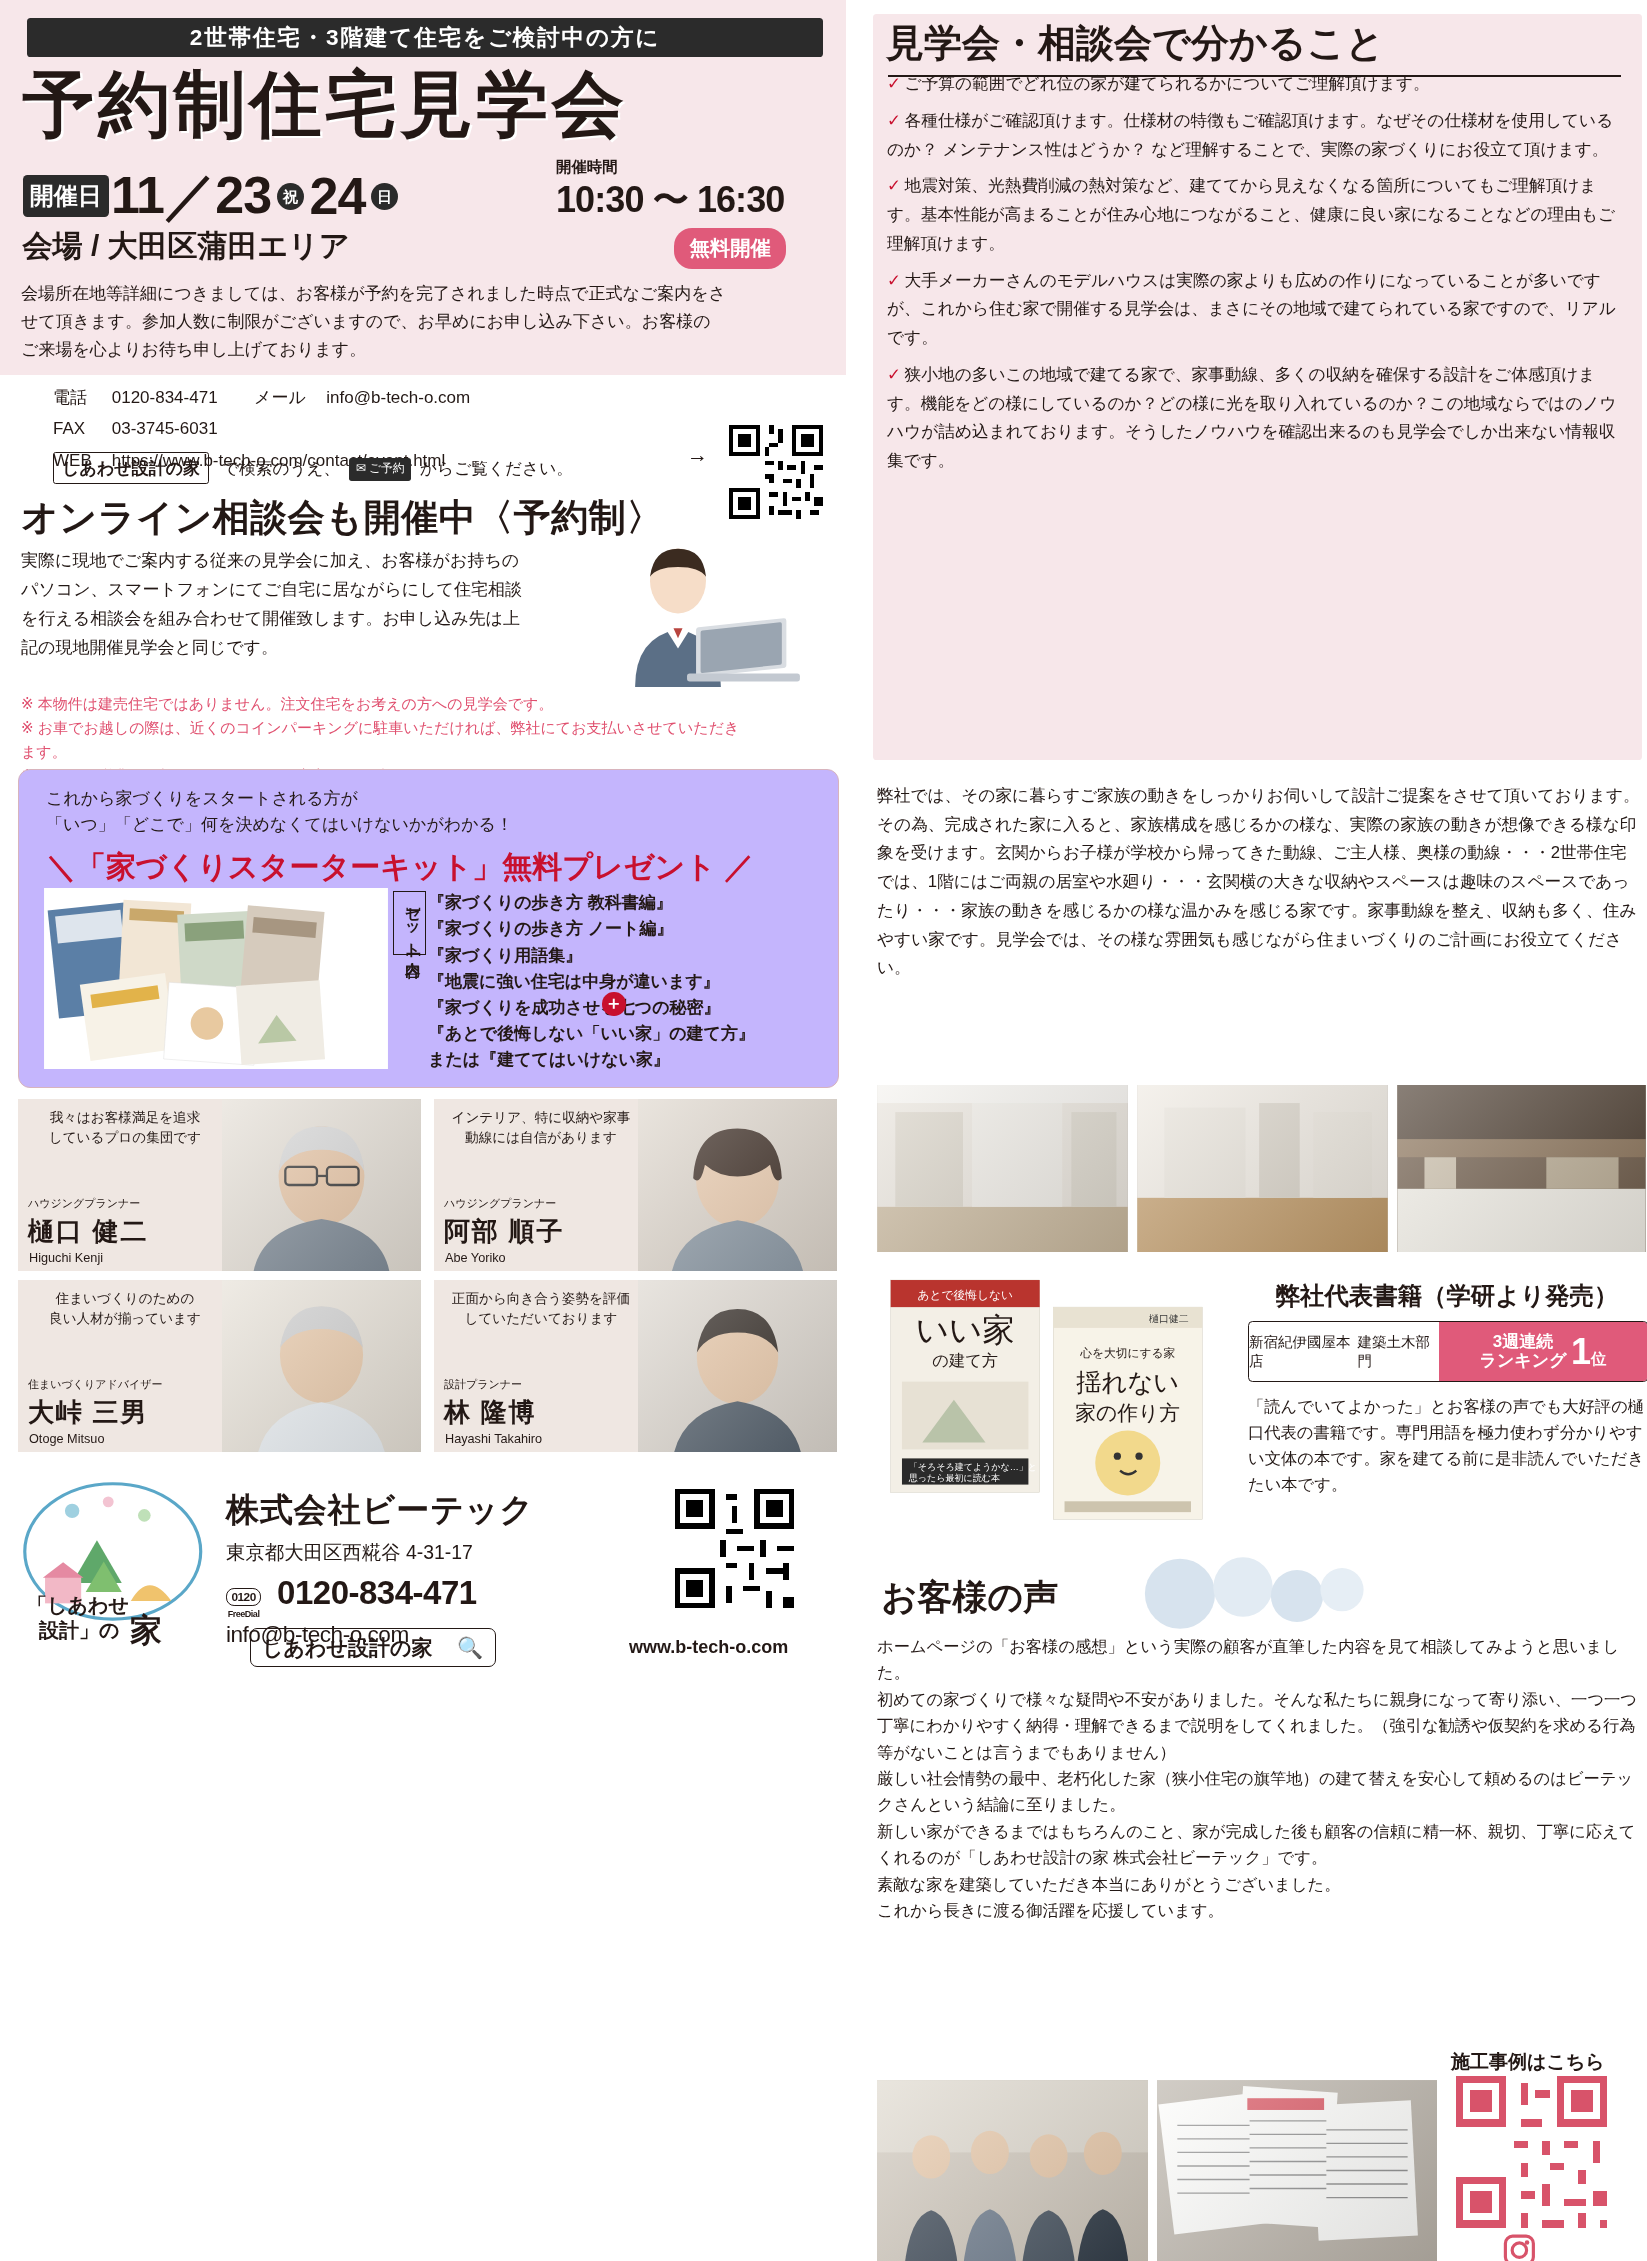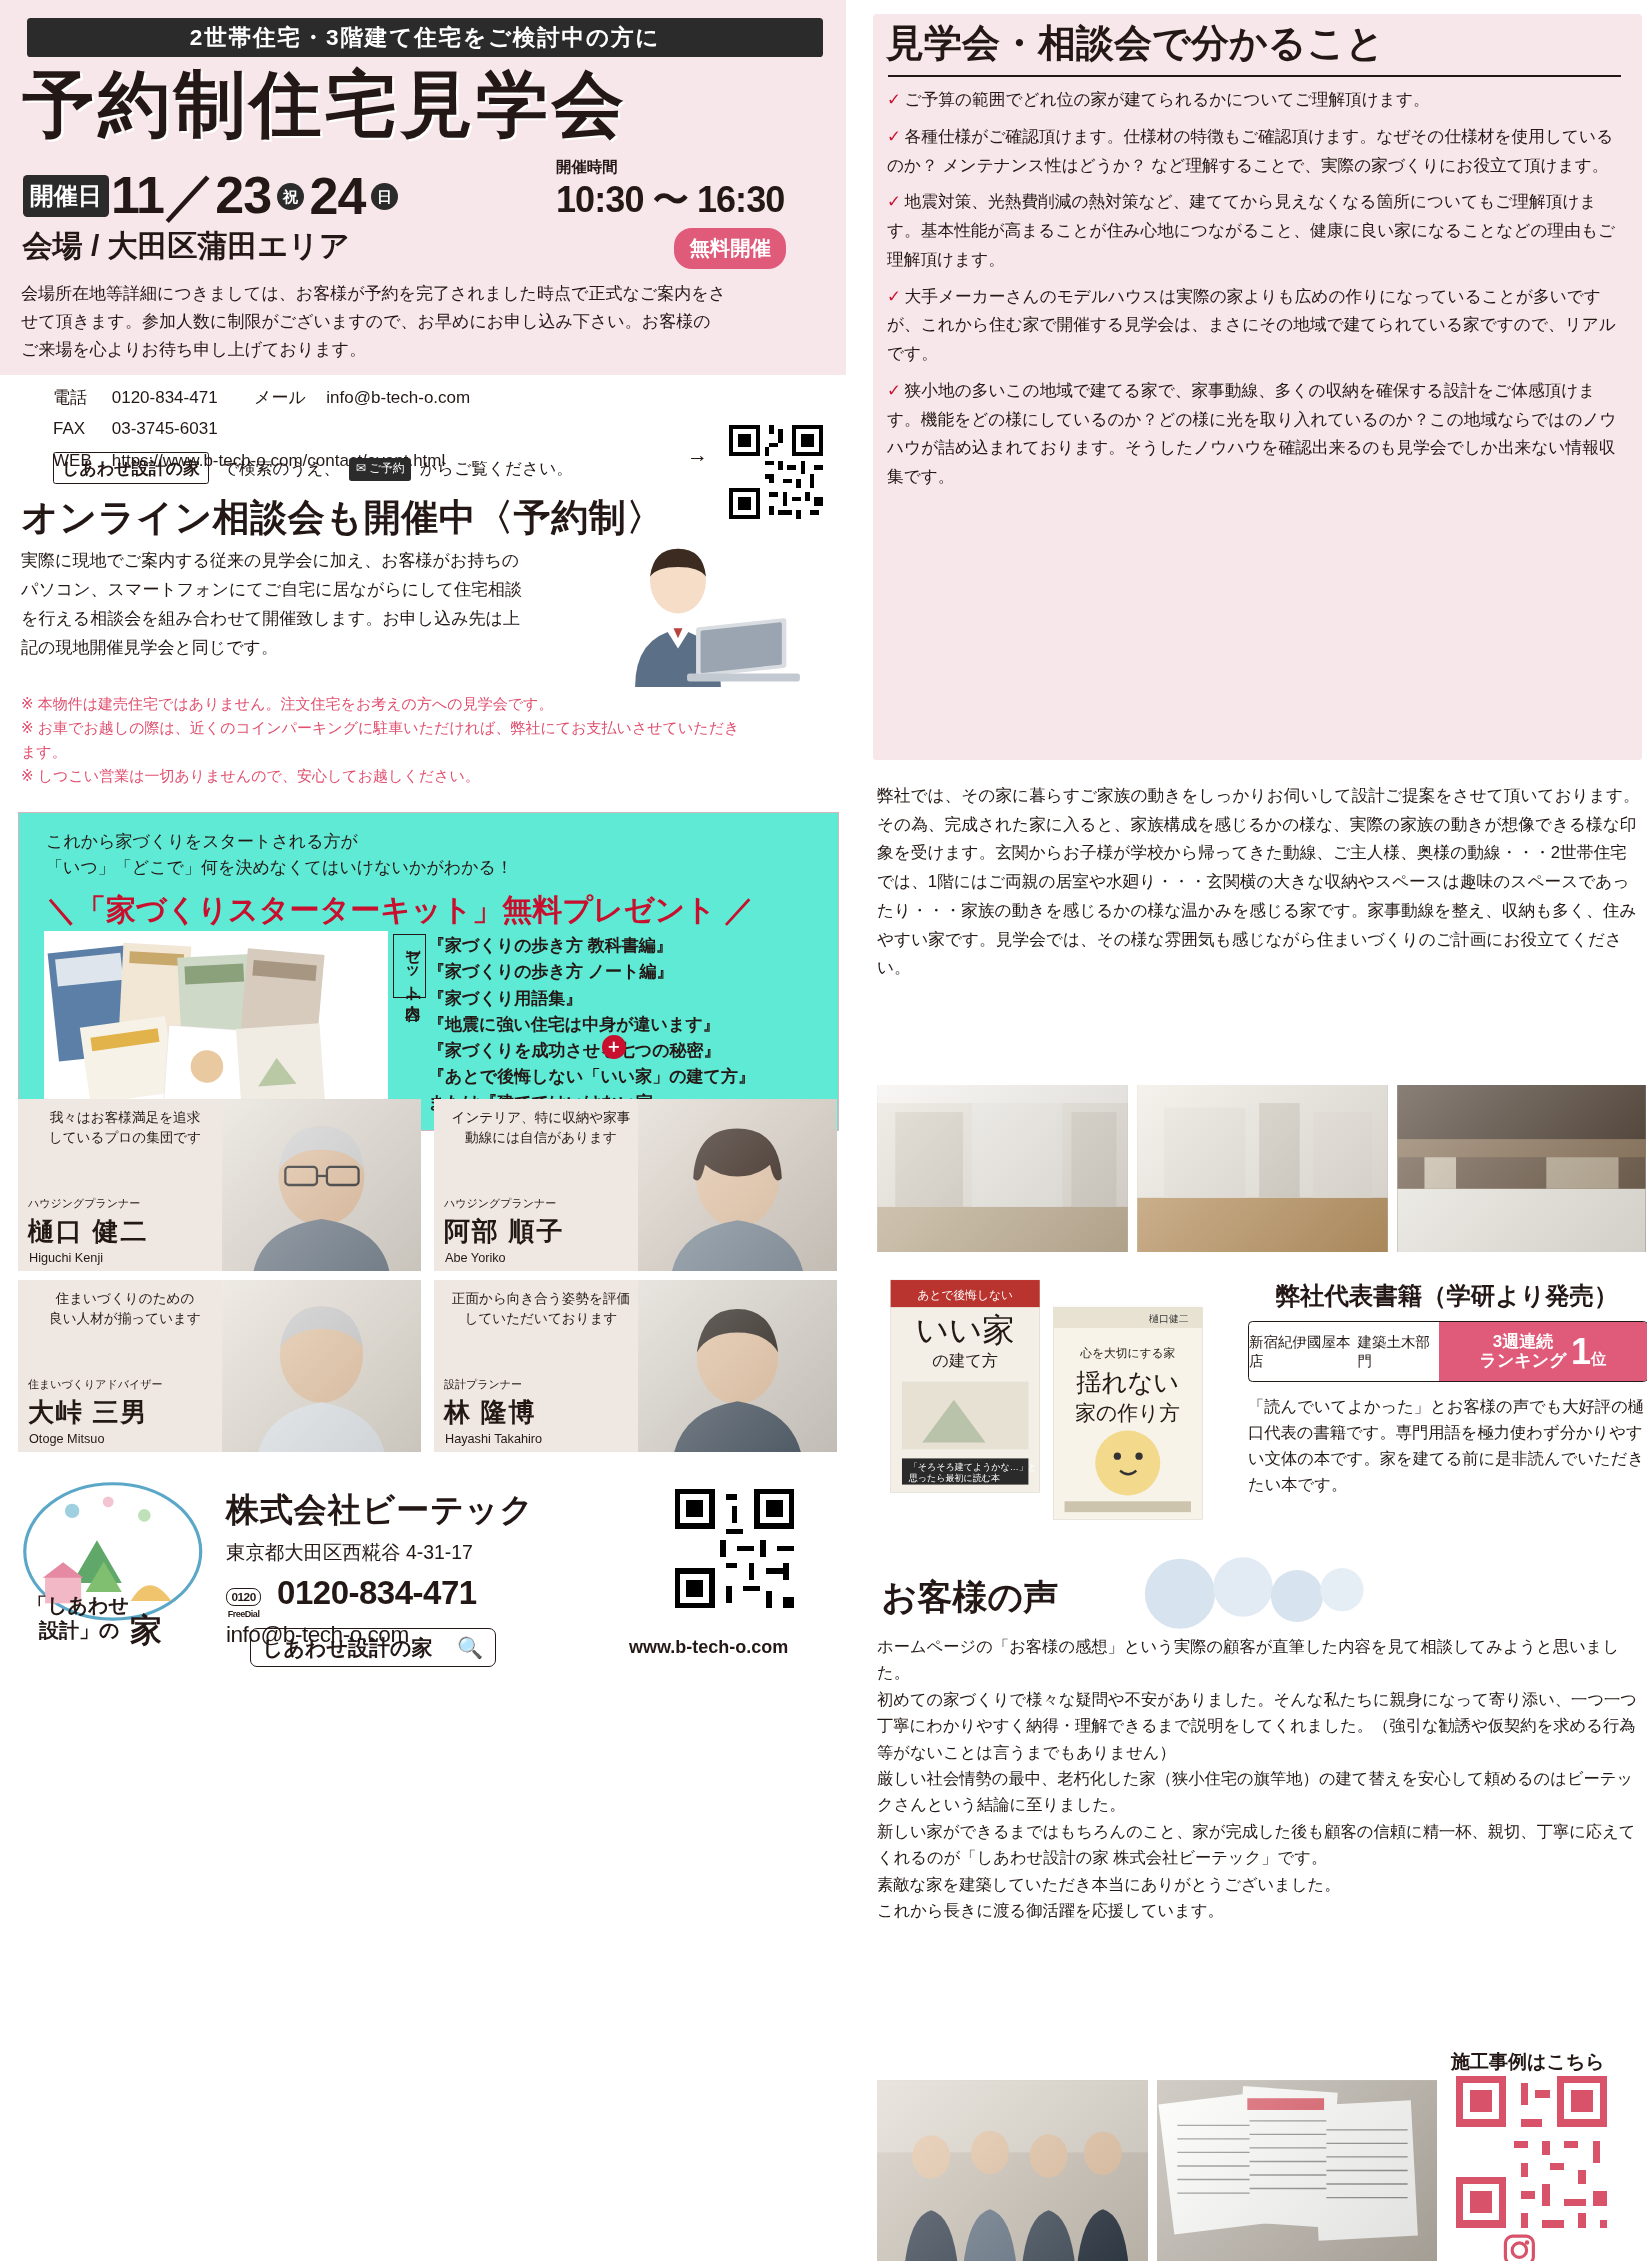--- a/index.html
+++ b/index.html
@@ -82,22 +82,22 @@
   }
   .notes{
     position:absolute;left:21px;top:692px;width:724px;
     font-size:15px;line-height:1.6;color:#e0506f;
   }
 
   .illus{position:absolute;left:538px;top:538px;width:280px;height:149px;}
 
   
   .kitbox{
-    position:absolute;left:18px;top:812px;width:819px;height:317px;
-    border:1.8px solid #d8b4bd;border-radius:0;background:#5eead4;
+    position:absolute;left:18px;top:769px;width:819px;height:317px;
+    border:1.8px solid #d8b4bd;border-radius:12px;background:#c4b5fd;
   }
   .kit-l1{position:absolute;left:27px;top:17px;font-size:17px;}
   .kit-l2{position:absolute;left:27px;top:43px;font-size:17px;}
   .kit-title{
     position:absolute;left:27px;top:77px;width:760px;font-size:30px;font-weight:bold;color:#c8102e;
   }
   .kit-photos{position:absolute;left:25px;top:118px;width:344px;height:181px;}
   .kit-setlabel{
     position:absolute;left:374px;top:121px;width:27px;font-size:15.4px;font-weight:bold;
     writing-mode:vertical-rl;border:1.4px solid #231815;padding:4.5px 1.8px;text-align:center;
@@ -131,21 +131,21 @@
   }
   .siteurl{position:absolute;left:629px;top:1637px;font-size:18px;font-weight:bold;}
 
   
   .rbox{
     position:absolute;left:4.5px;top:13.6px;width:769px;height:746px;
     background:#f7e7ea;border-radius:3.6px;
   }
   .rbox-title{position:absolute;left:18px;top:18px;font-size:38px;font-weight:bold;}
   .rbox-ul{position:absolute;left:20px;top:72px;width:733px;height:2.7px;border-bottom:2.3px solid #231815;}
-  .rbox-body{position:absolute;left:19px;top:86px;width:737px;font-size:16.7px;line-height:1.72;}
+  .rbox-body{position:absolute;left:19px;top:70px;width:737px;font-size:16.7px;line-height:1.72;}
   .rbox-body p{margin:0 0 8.1px 0;text-indent:0;}
   .chk{color:#c8102e;font-weight:bold;margin-right:3.6px;}
 
   .rtext{position:absolute;left:9px;top:782px;width:764px;font-size:16.7px;line-height:1.72;}
 
   .photo-row{position:absolute;left:9px;top:1085px;width:769px;height:167px;}
   .photo-row .pr{position:absolute;top:0;height:167px;}
 
   .bookrow{position:absolute;left:9px;top:1271px;width:769px;height:289px;}
   .book-title{position:absolute;left:371px;top:9px;width:398px;text-align:center;font-size:24.4px;font-weight:bold;}

